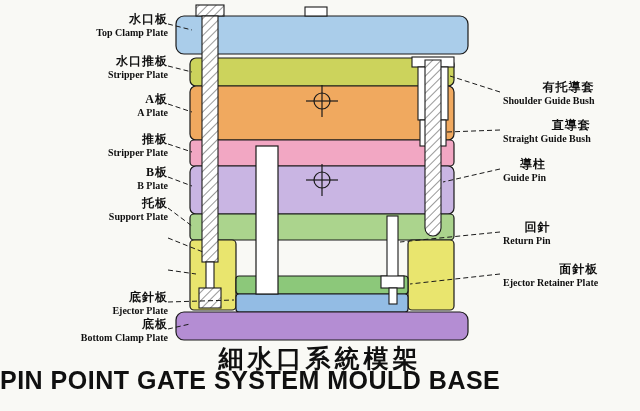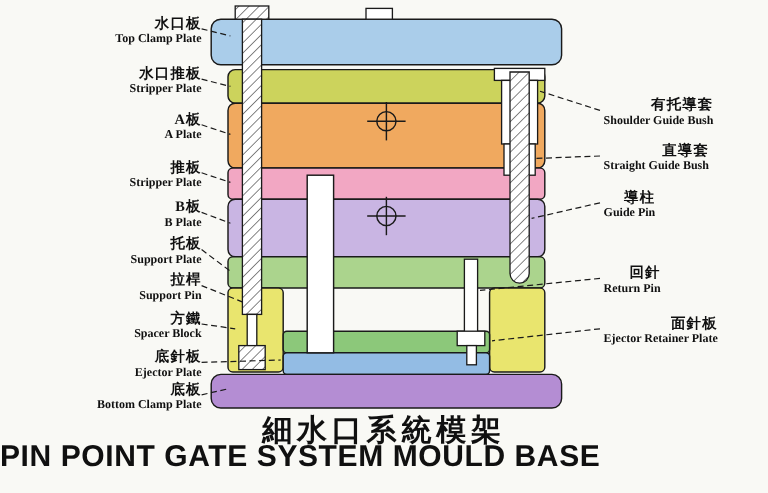--- a/index.html
+++ b/index.html
@@ -111,28 +111,20 @@
     <div class="en">Stripper Plate</div>
   </div>
   <div class="lbl left" style="top:165px">
     <div class="zh">B板</div>
     <div class="en">B Plate</div>
   </div>
   <div class="lbl left" style="top:196px">
     <div class="zh">托板</div>
     <div class="en">Support Plate</div>
   </div>
-  <div class="lbl left" style="top:226px">
-    <div class="zh">拉桿</div>
-    <div class="en">Support Pin</div>
-  </div>
-  <div class="lbl left" style="top:258px">
-    <div class="zh">方鐵</div>
-    <div class="en">Spacer Block</div>
-  </div>
   <div class="lbl left" style="top:290px">
     <div class="zh">底針板</div>
     <div class="en">Ejector Plate</div>
   </div>
   <div class="lbl left" style="top:317px">
     <div class="zh">底板</div>
     <div class="en">Bottom Clamp Plate</div>
   </div>
 
   <div class="lbl rightside" style="top:80px">

